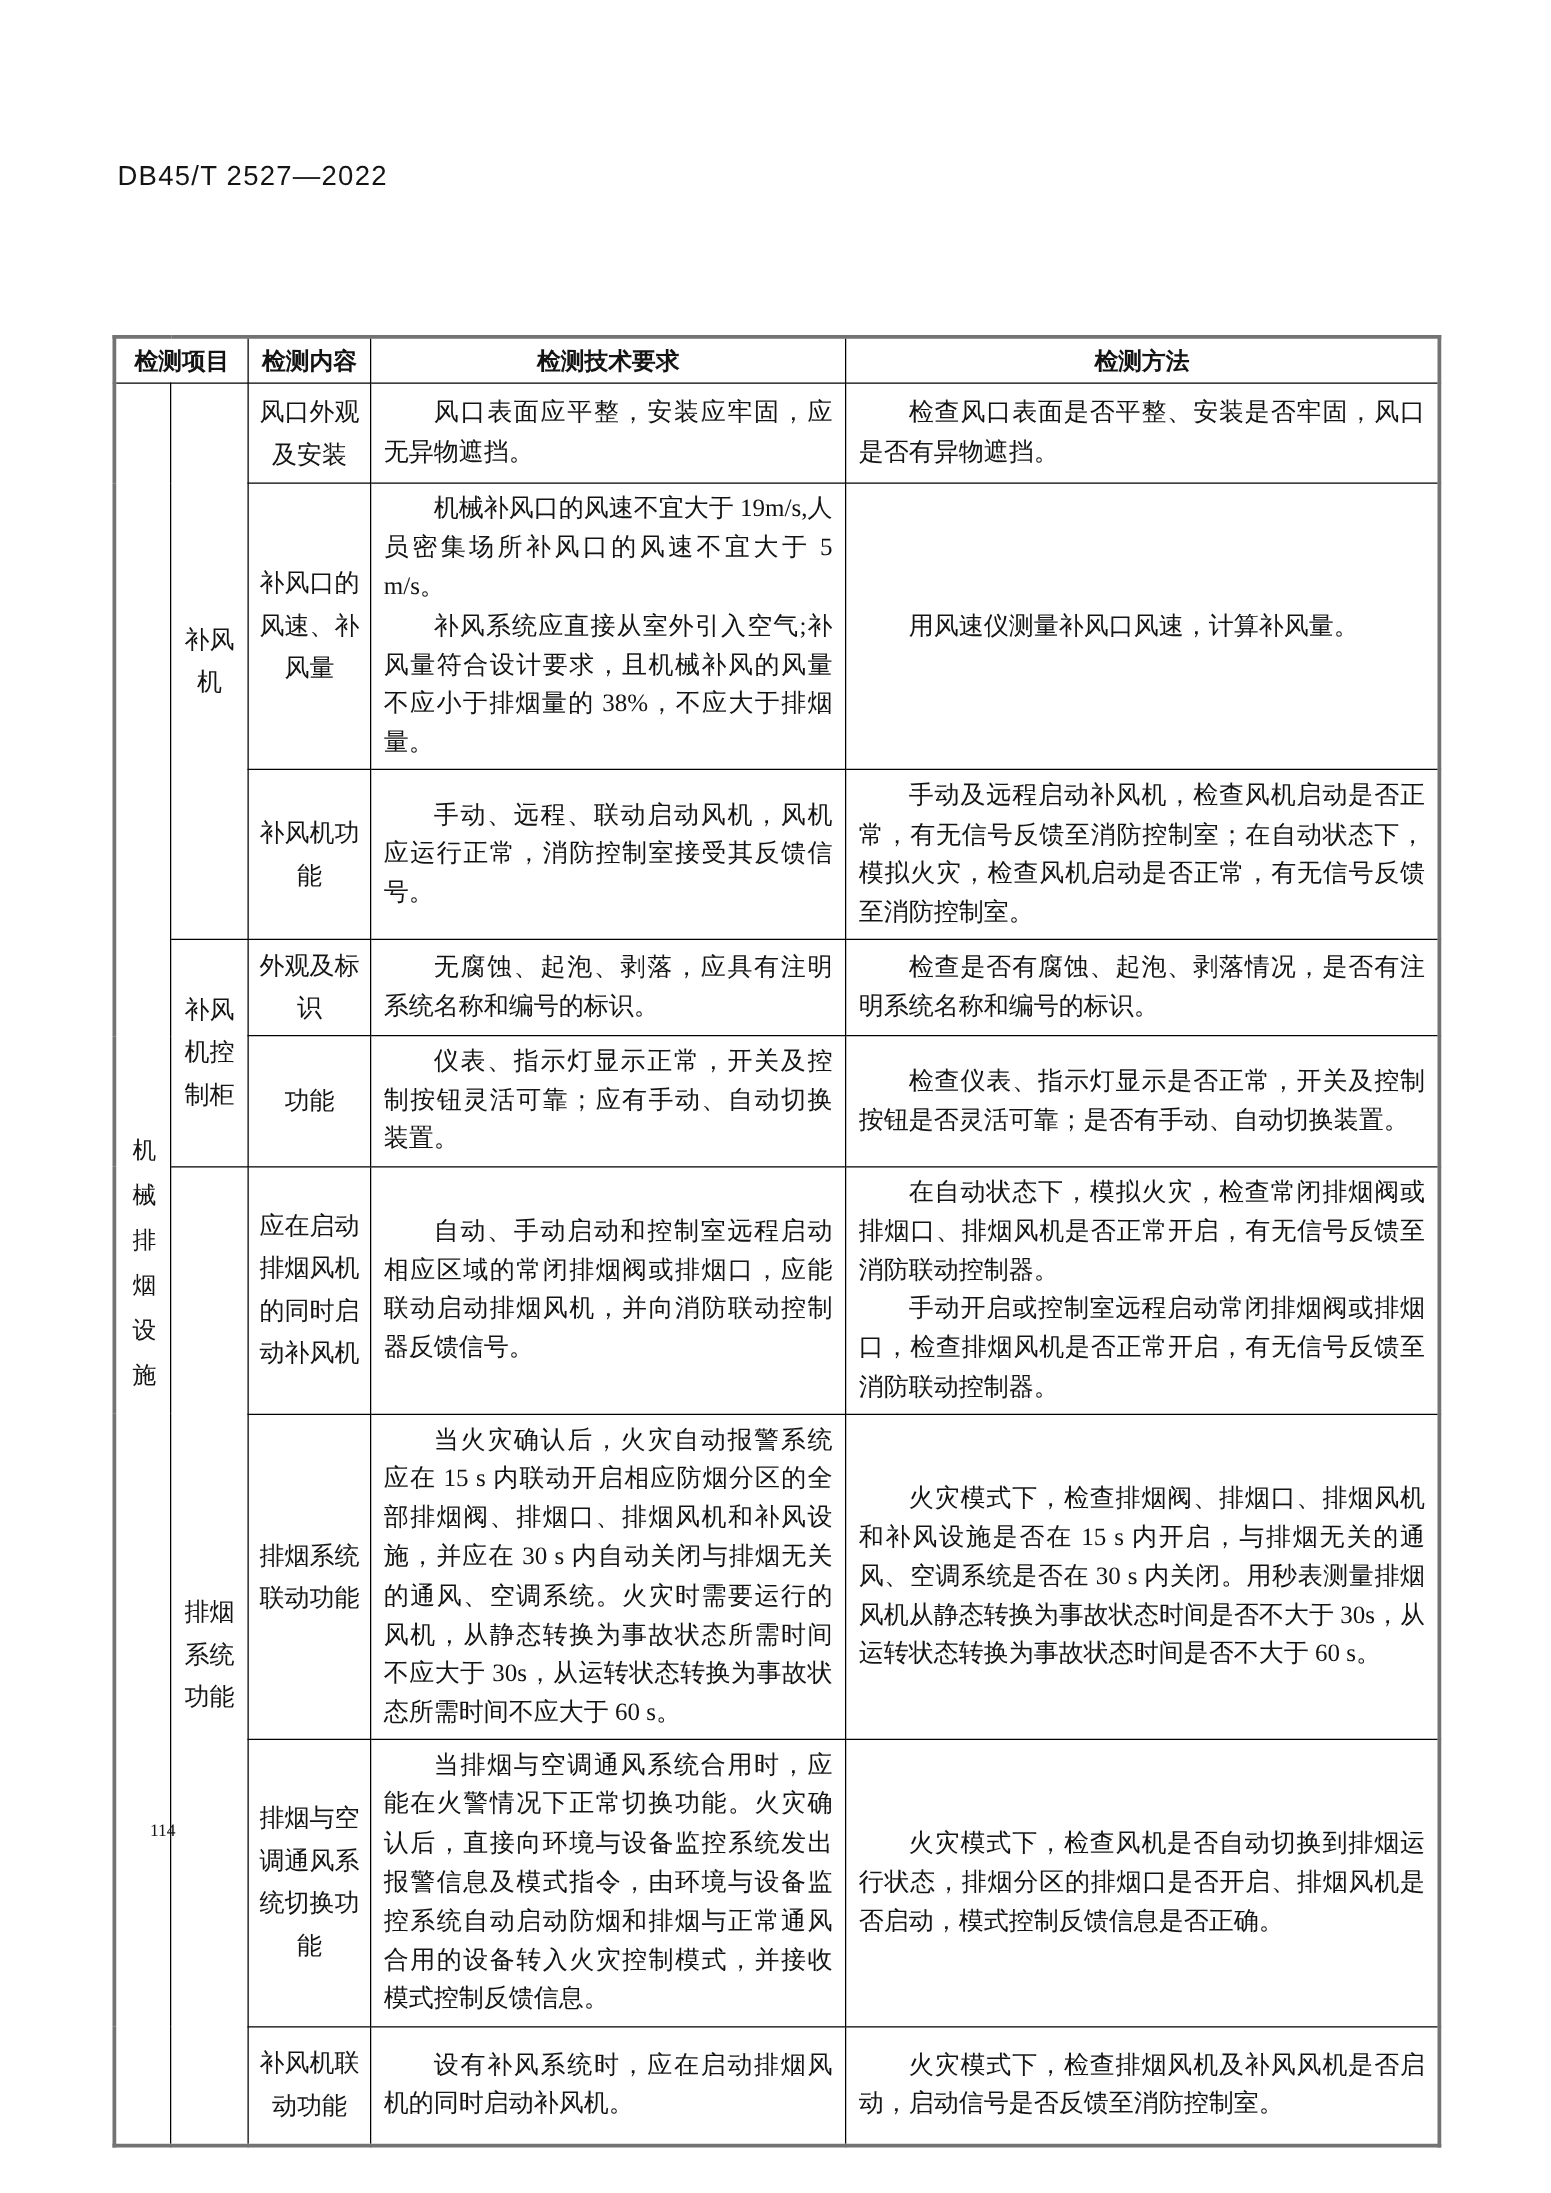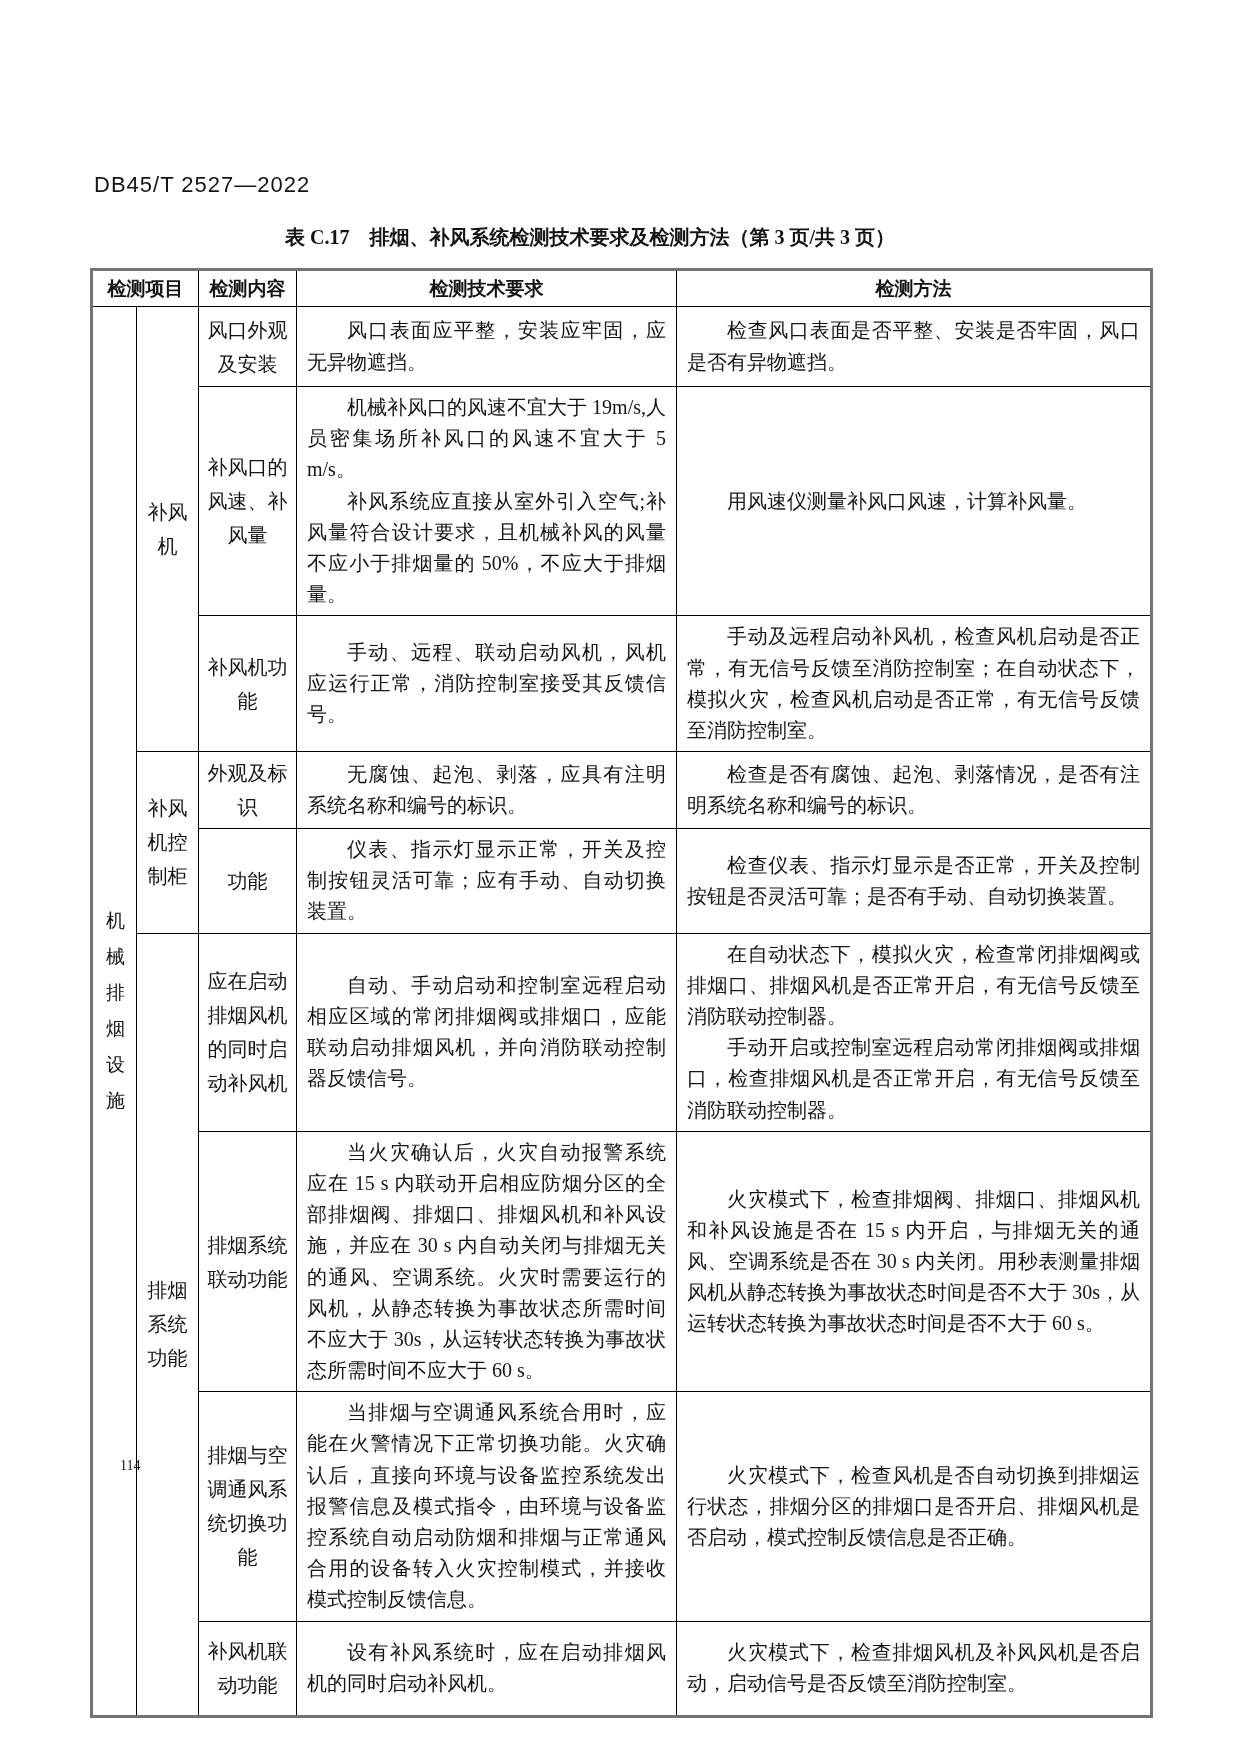--- a/index.html
+++ b/index.html
@@ -8,21 +8,20 @@
     width:1241px; height:1754px;
     font-family:"Liberation Serif","DejaVu Serif",serif;
     color:#141414;
   }
   .page { position:relative; width:1241px; height:1754px; background:#fff; overflow:hidden; }
 
   .std-number {
     position:absolute; left:94px; top:128px;
     font-size:22px; letter-spacing:1px;
     font-family:"Liberation Sans","DejaVu Sans",sans-serif;
-    margin-top:44px;
   }
 
   .table-title {
     position:absolute; left:60px; top:224px; width:1060px;
     text-align:center; font-size:20px; font-weight:bold;
   }
 
   table.inspection {
     position:absolute; left:90px; top:268px; width:1060px;
     border-collapse:collapse; table-layout:fixed;
@@ -60,21 +59,20 @@
     position:absolute; left:120px; top:1458px; font-size:14px;
   }
 </style>
 </head>
 <body>
 
 <div class="page">
 
   <div class="std-number">DB45/T 2527—2022</div>
 
-  <div class="table-title">表 C.17　排烟、补风系统检测技术要求及检测方法（第 3 页/共 3 页）</div>
 
   <table class="inspection">
     <colgroup>
       <col style="width:45px">
       <col style="width:62px">
       <col style="width:98px">
       <col style="width:380px">
       <col style="width:475px">
     </colgroup>
     <thead>
@@ -94,21 +92,21 @@
           <p>风口表面应平整，安装应牢固，应无异物遮挡。</p>
         </td>
         <td class="method">
           <p>检查风口表面是否平整、安装是否牢固，风口是否有异物遮挡。</p>
         </td>
       </tr>
       <tr class="h1">
         <td class="content">补风口的风速、补风量</td>
         <td class="req">
           <p>机械补风口的风速不宜大于 19m/s,人员密集场所补风口的风速不宜大于 5 m/s。</p>
-          <p>补风系统应直接从室外引入空气;补风量符合设计要求，且机械补风的风量不应小于排烟量的 50%，不应大于排烟量。</p>
+          <p>补风系统应直接从室外引入空气;补风量符合设计要求，且机械补风的风量不应小于排烟量的 38%，不应大于排烟量。</p>
         </td>
         <td class="method">
           <p>用风速仪测量补风口风速，计算补风量。</p>
         </td>
       </tr>
       <tr class="h2">
         <td class="content">补风机功能</td>
         <td class="req">
           <p>手动、远程、联动启动风机，风机应运行正常，消防控制室接受其反馈信号。</p>
         </td>

